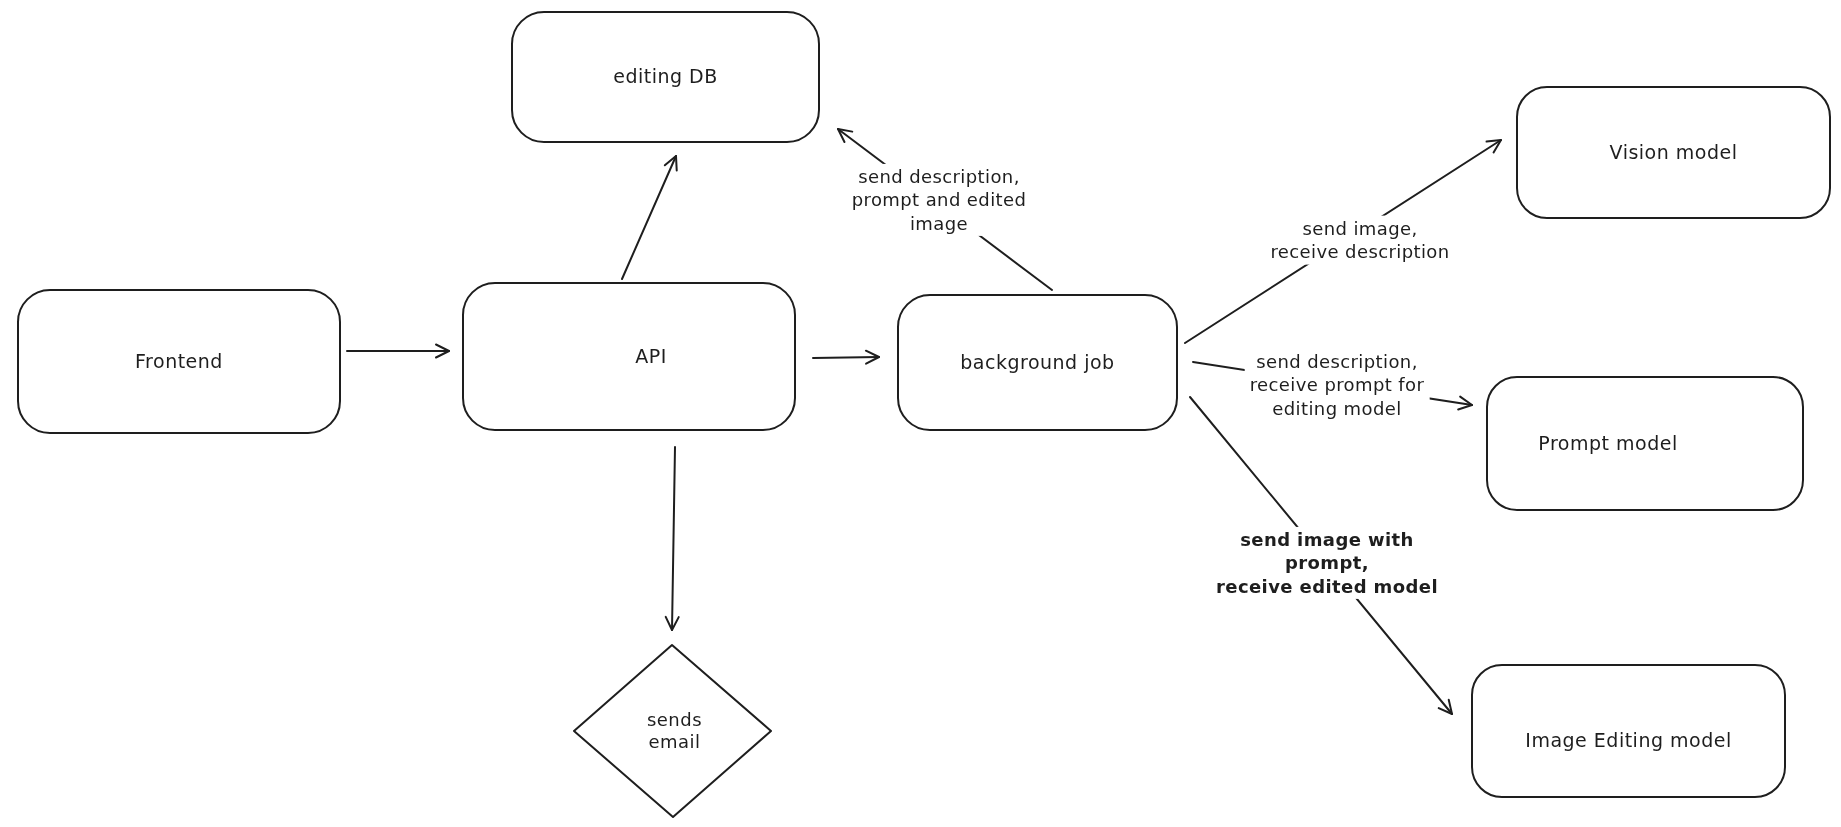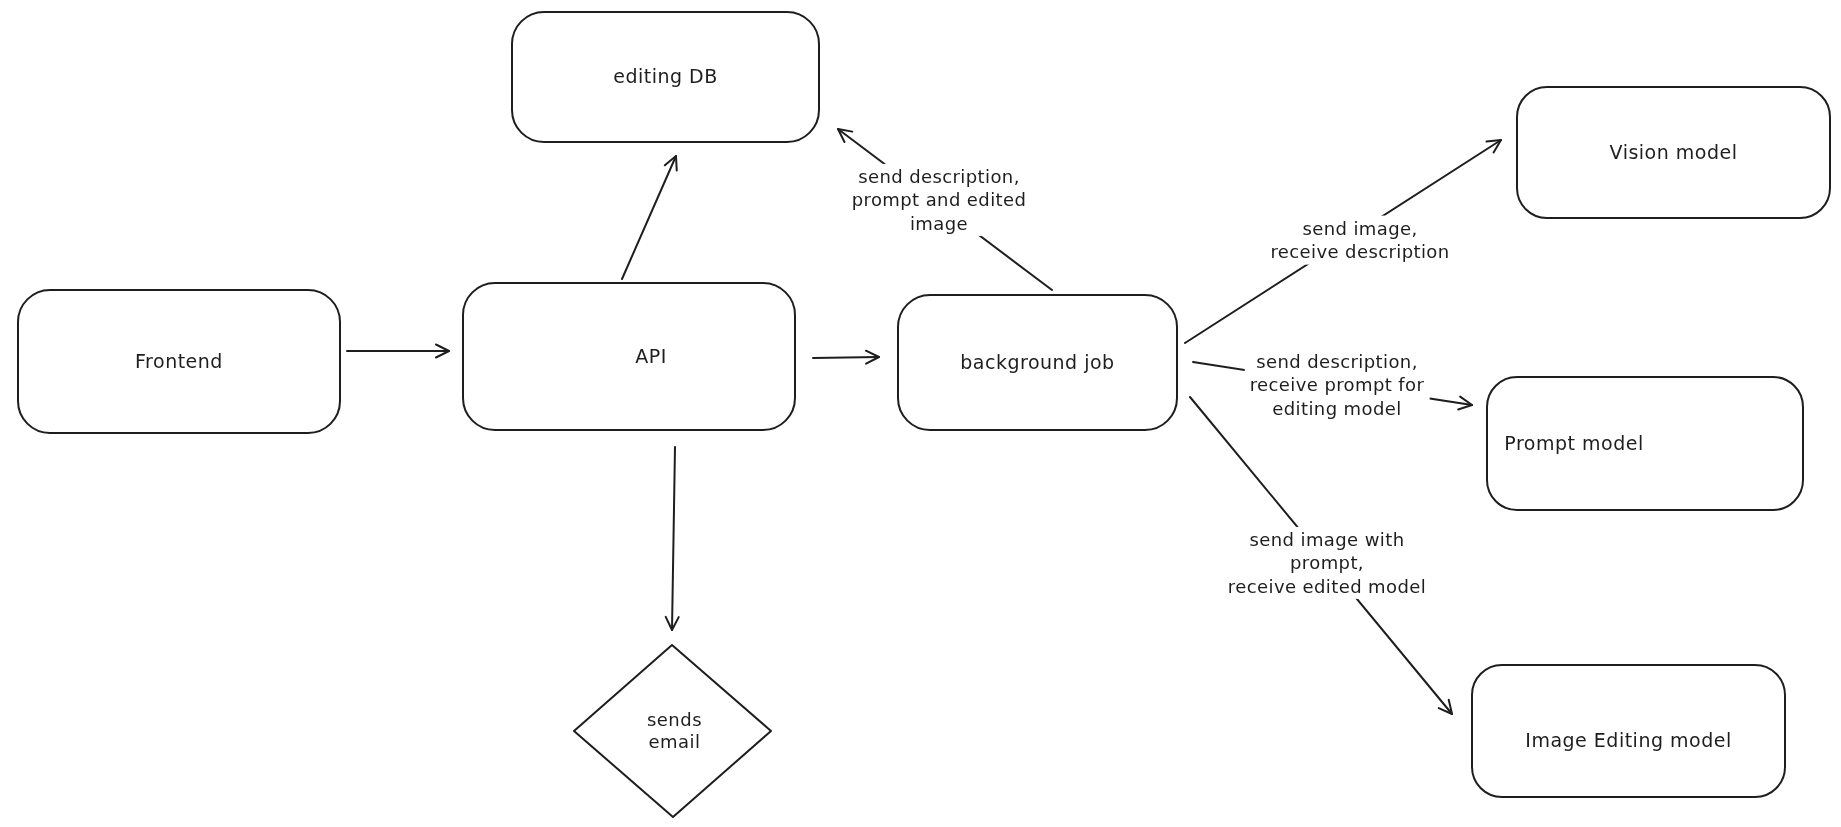--- a/index.html
+++ b/index.html
@@ -97,30 +97,30 @@
     <rect class="shape" x="1487" y="377" width="316" height="133" rx="30"></rect>
     <rect class="shape" x="1472" y="665" width="313" height="132" rx="30"></rect>
     <path class="shape" d="M672 645 L771 731 L673 817 L574 731 Z" stroke-linejoin="round"></path>
   </svg>
 
   <div class="node-label" style="left:18px;   top:290px; width:322px; height:143px;">Frontend</div>
   <div class="node-label" style="left:463px;  top:283px; width:332px; height:147px;padding-left:44px;">API</div>
   <div class="node-label" style="left:512px;  top:12px;  width:307px; height:130px;">editing DB</div>
   <div class="node-label" style="left:898px;  top:295px; width:279px; height:135px;">background job</div>
   <div class="node-label" style="left:1517px; top:87px;  width:313px; height:131px;">Vision model</div>
-  <div class="node-label" style="left:1416px; top:377px; width:316px; height:133px;">Prompt model</div>
+  <div class="node-label" style="left:1450px; top:377px; width:316px; height:133px;">Prompt model</div>
   <div class="node-label" style="left:1472px; top:665px; width:313px; height:152px;">Image Editing model</div>
   <div class="node-label" style="left:602px;  top:688px; width:145px; height:86px; font-size:18px;">sends
 email</div>
 
   <div class="edge-label" style="left:939px;  top:200px;">send description,
 prompt and edited
 image</div>
   <div class="edge-label" style="left:1344px; top:240px;margin-left:16px;">send image,
 receive description</div>
   <div class="edge-label" style="left:1337px; top:385px;">send description,
 receive prompt for
 editing model</div>
-  <div class="edge-label" style="left:1327px; top:563px;">send image with
+  <div class="edge-label" style="left:1327px; top:563px;font-weight:bold;">send image with
 prompt,
 receive edited model</div>
 
 </div>
 
 </body></html>

